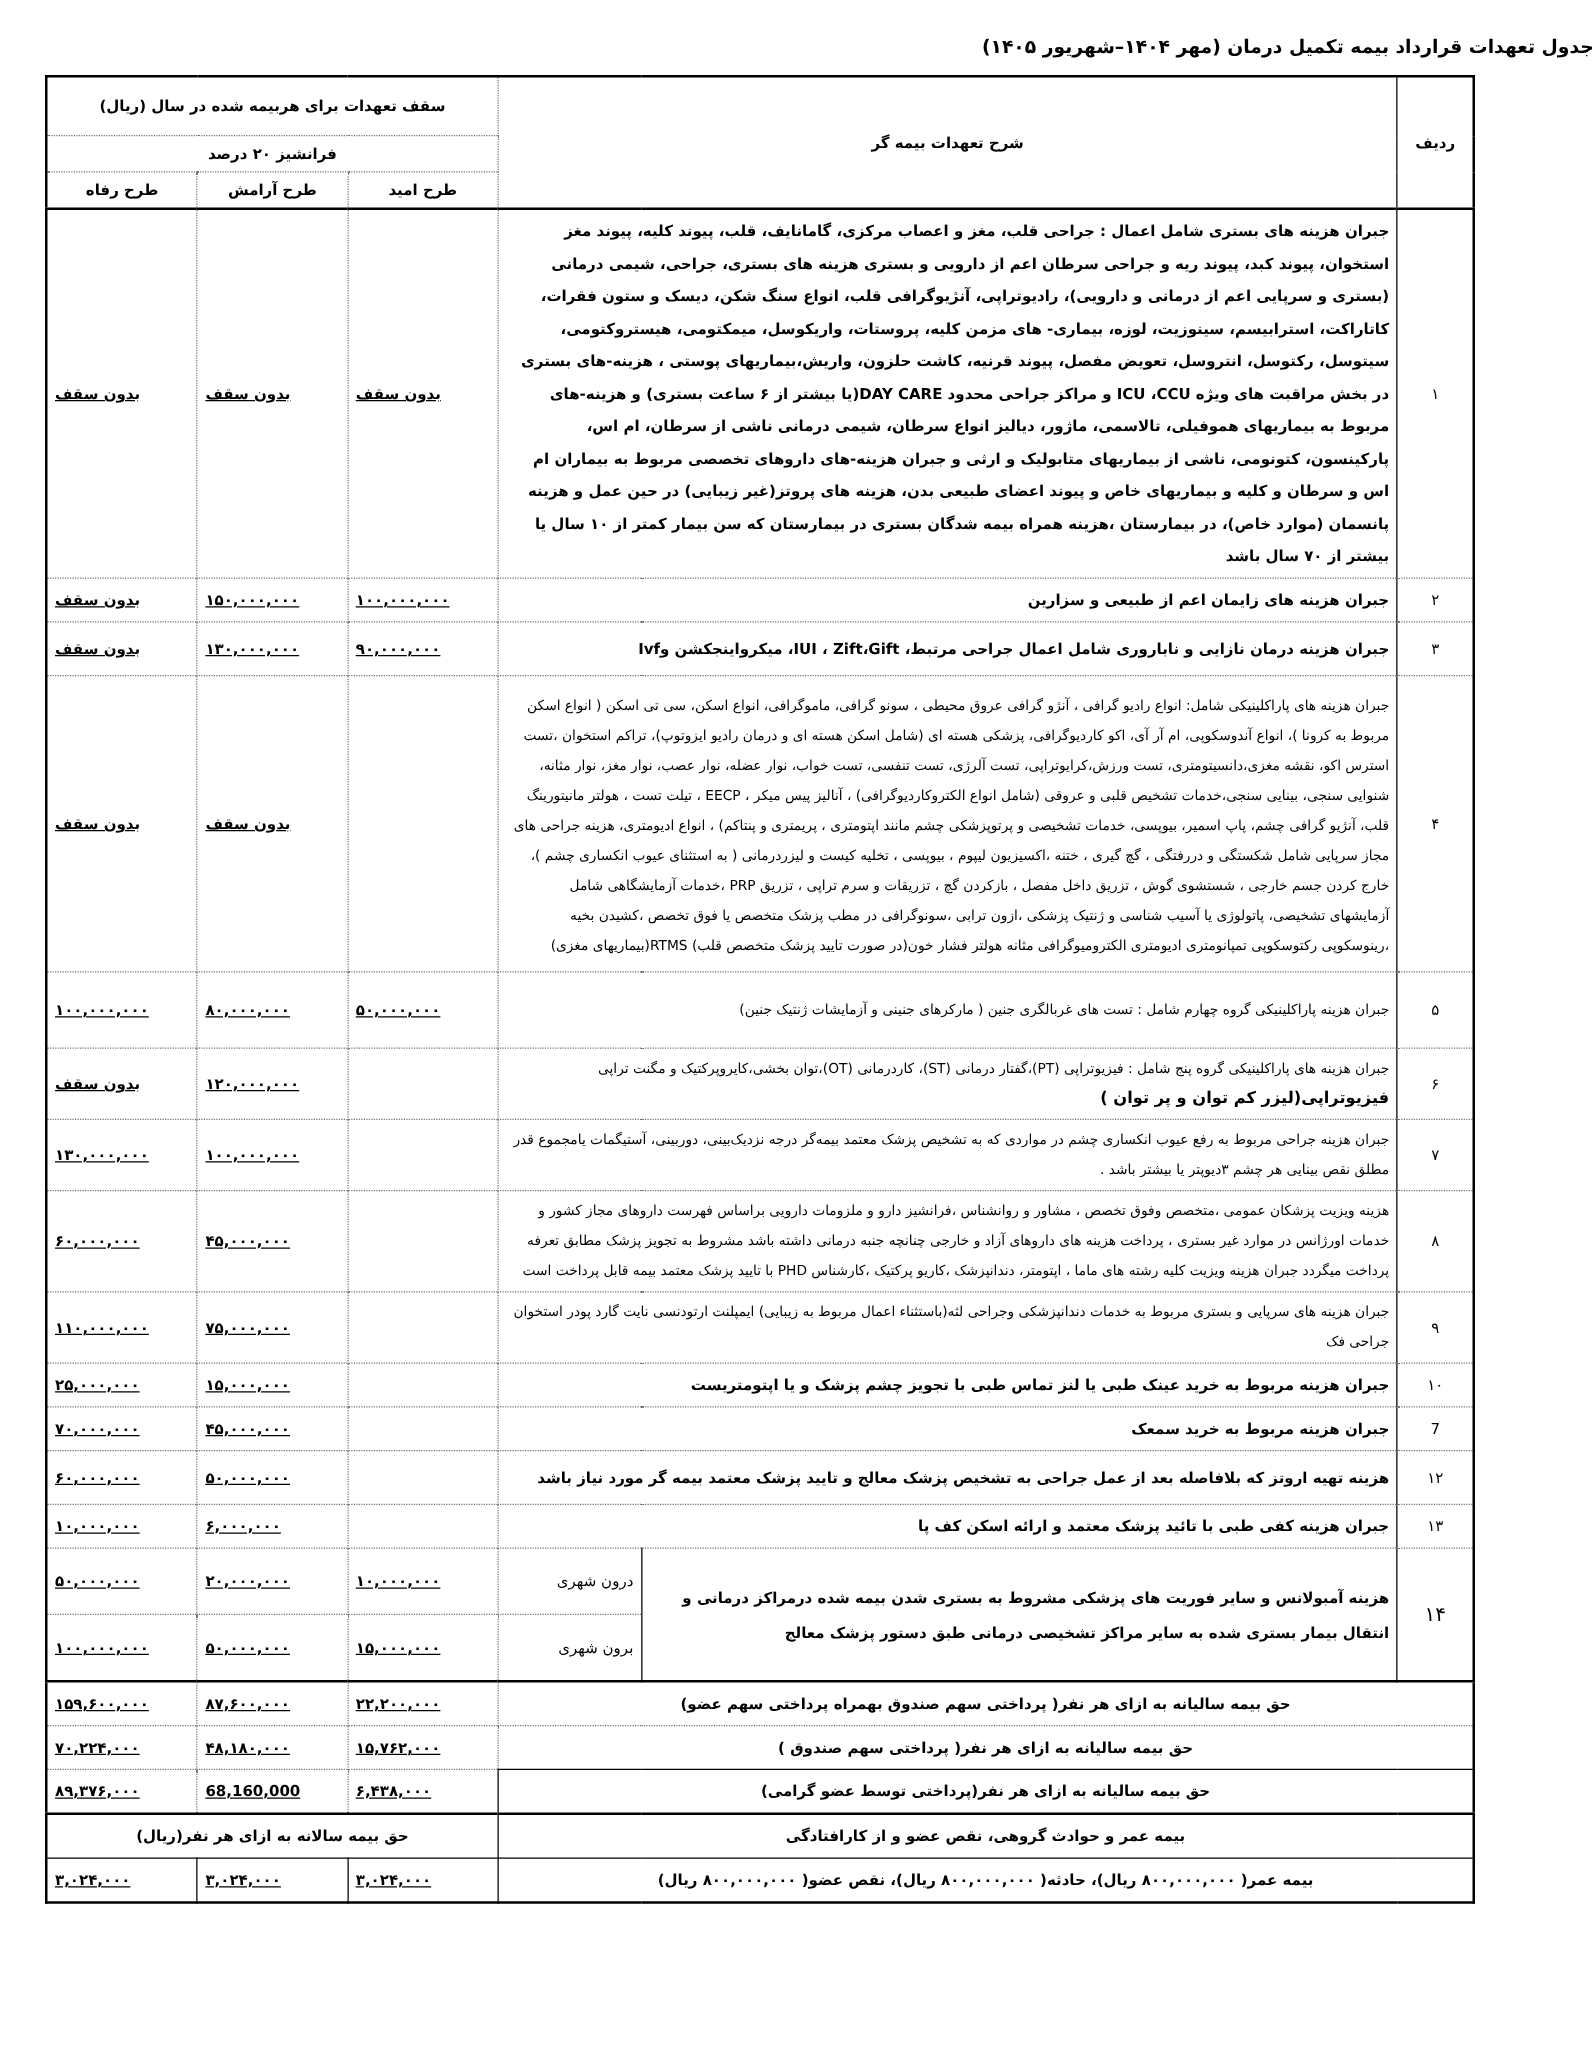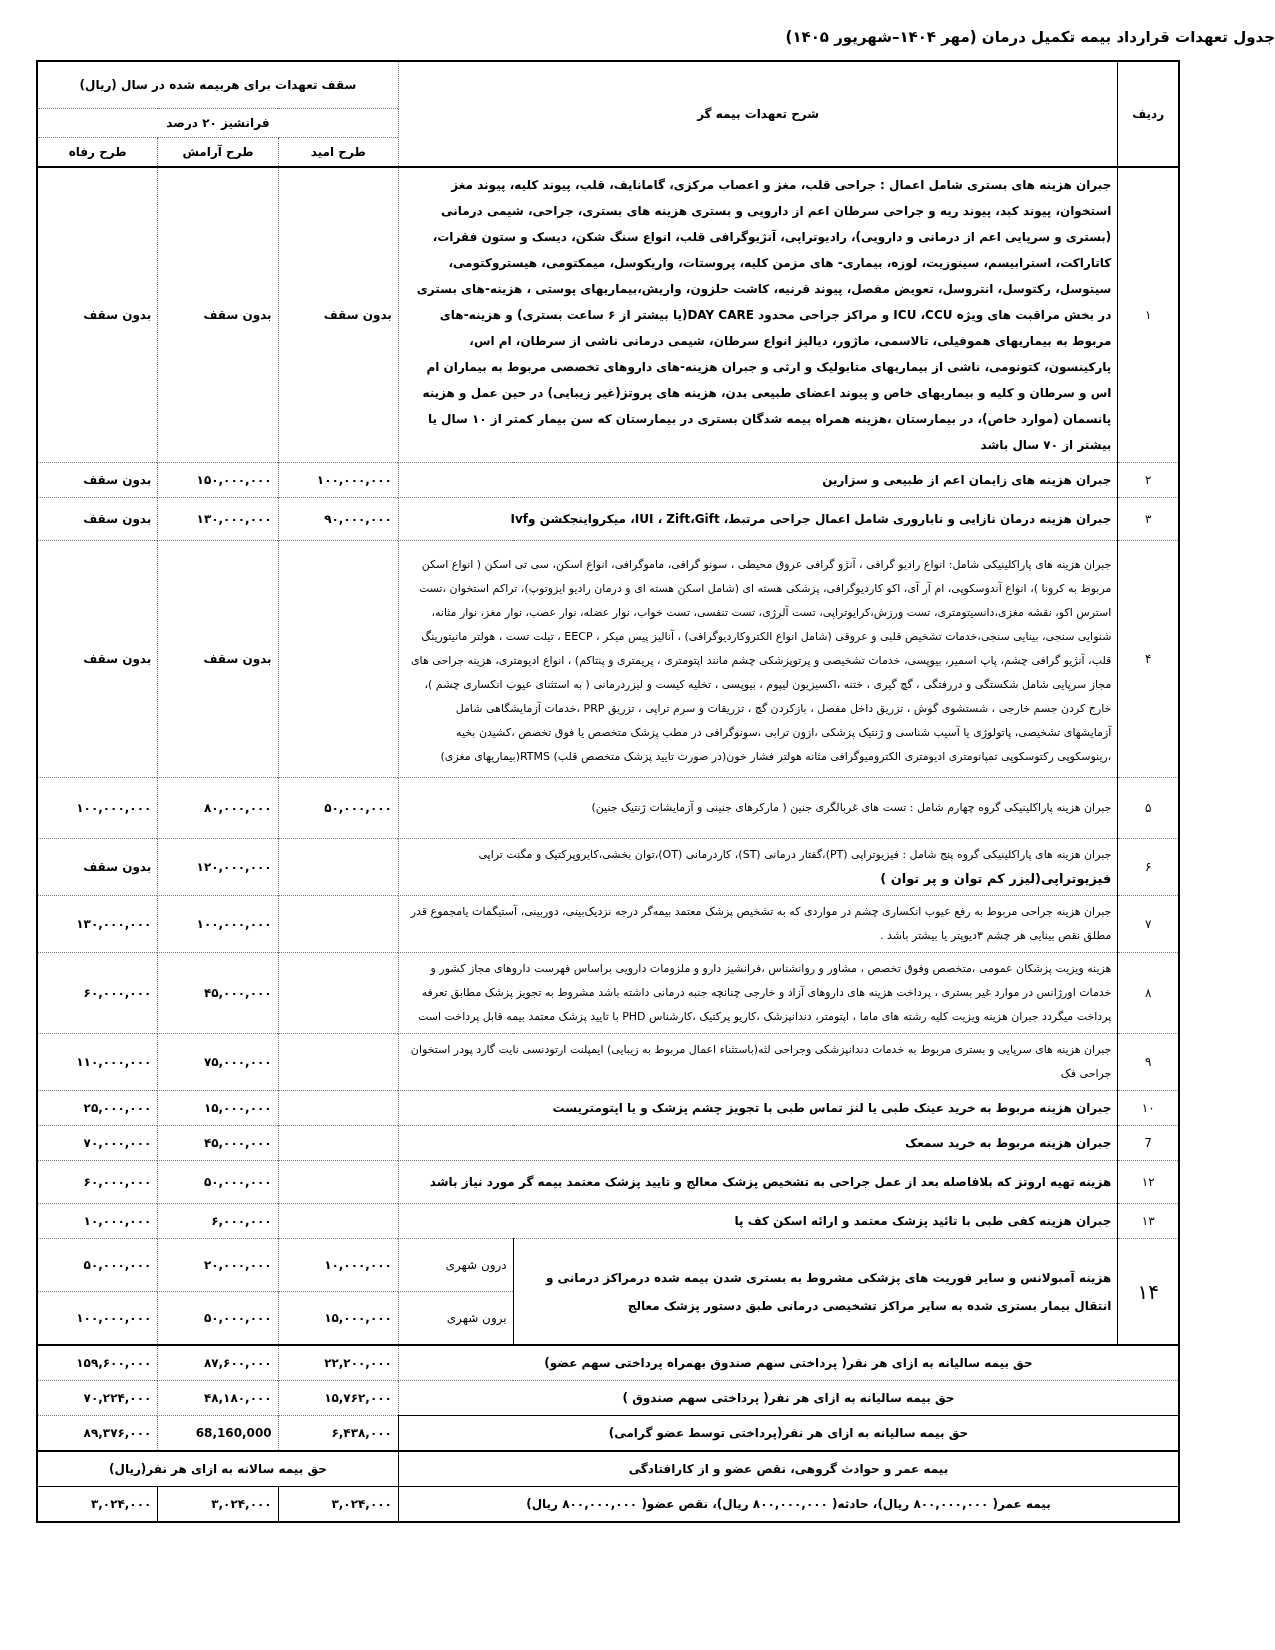--- a/index.html
+++ b/index.html
@@ -4,21 +4,21 @@
 <style>
   html, body { margin: 0; padding: 0; background: #ffffff; }
   body { width: 1275px; height: 1650px; position: relative; font-family: "DejaVu Sans", sans-serif; color: #000; }
   .title { position: absolute; top: 28px; left: 0; width: 1275px; text-align: right; font-weight: bold; font-size: 15px; }
   table.main { position: absolute; top: 60px; left: 36px; width: 1144px; border-collapse: collapse; border: 2px solid #000; direction: rtl; }
   table.main td { border: 1px dotted #777; padding: 4px 6px; vertical-align: middle; font-size: 12px; }
   td.rownum { width: 48px; text-align: center; font-size: 13px; border-left: 1px solid #000 !important; }
   td.desc { width: 720px; text-align: right; line-height: 26px; font-size: 13px; }
   td.desc.small { font-size: 11px; line-height: 24px; }
   td.desc.bold { font-weight: bold; }
-  td.val { width: 108px; text-align: right; font-weight: bold; font-size: 12px; padding-left: 10px; }
+  td.val { width: 108px; text-align: left; font-weight: bold; font-size: 12px; padding-left: 10px; text-decoration: underline; }
   td.hdr { text-align: center; font-weight: bold; }
   .hdr-big { font-size: 18px; }
   .bold { font-weight: bold; }
   td.sub { width: 80px; text-align: right; font-size: 12px; border-right: 1px solid #000 !important; }
   tr.thick-top td { border-top: 2px solid #000 !important; margin-top: 12px; }
   td.solid { border: 1px solid #000 !important; }
 </style>
 </head>
 <body>
 
@@ -129,21 +129,21 @@
   </tr>
   <tr>
     <td class="rownum">۱۳</td>
     <td class="desc bold" colspan="2">جبران هزینه کفی طبی با تائید پزشک معتمد و ارائه اسکن کف پا</td>
     <td class="val"></td>
     <td class="val">۶,۰۰۰,۰۰۰</td>
     <td class="val">۱۰,۰۰۰,۰۰۰</td>
   </tr>
 
   <tr>
-    <td class="rownum" rowspan="2" style="font-size:20px">۱۴</td>
+    <td class="rownum" rowspan="2" style="font-size:16px">۱۴</td>
     <td class="desc bold" rowspan="2" style="width:480px;line-height:28px">هزینه آمبولانس و سایر فوریت های پزشکی مشروط به بستری شدن بیمه شده درمراکز درمانی و انتقال بیمار بستری شده به سایر مراکز تشخیصی درمانی طبق دستور پزشک معالج</td>
     <td class="sub" style="height:44px">درون شهری</td>
     <td class="val">۱۰,۰۰۰,۰۰۰</td>
     <td class="val">۲۰,۰۰۰,۰۰۰</td>
     <td class="val">۵۰,۰۰۰,۰۰۰</td>
   </tr>
   <tr>
     <td class="sub" style="height:44px">برون شهری</td>
     <td class="val">۱۵,۰۰۰,۰۰۰</td>
     <td class="val">۵۰,۰۰۰,۰۰۰</td>

